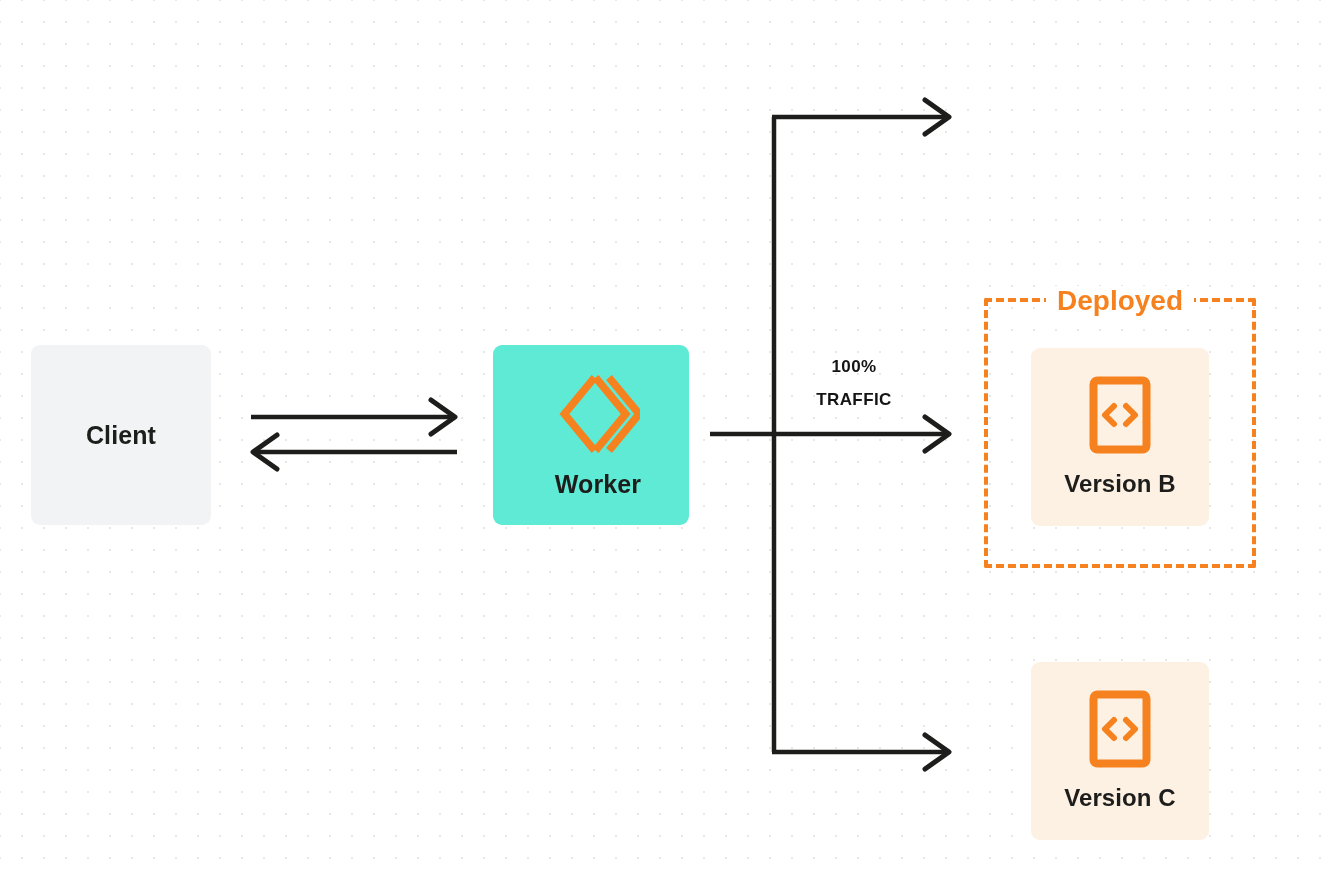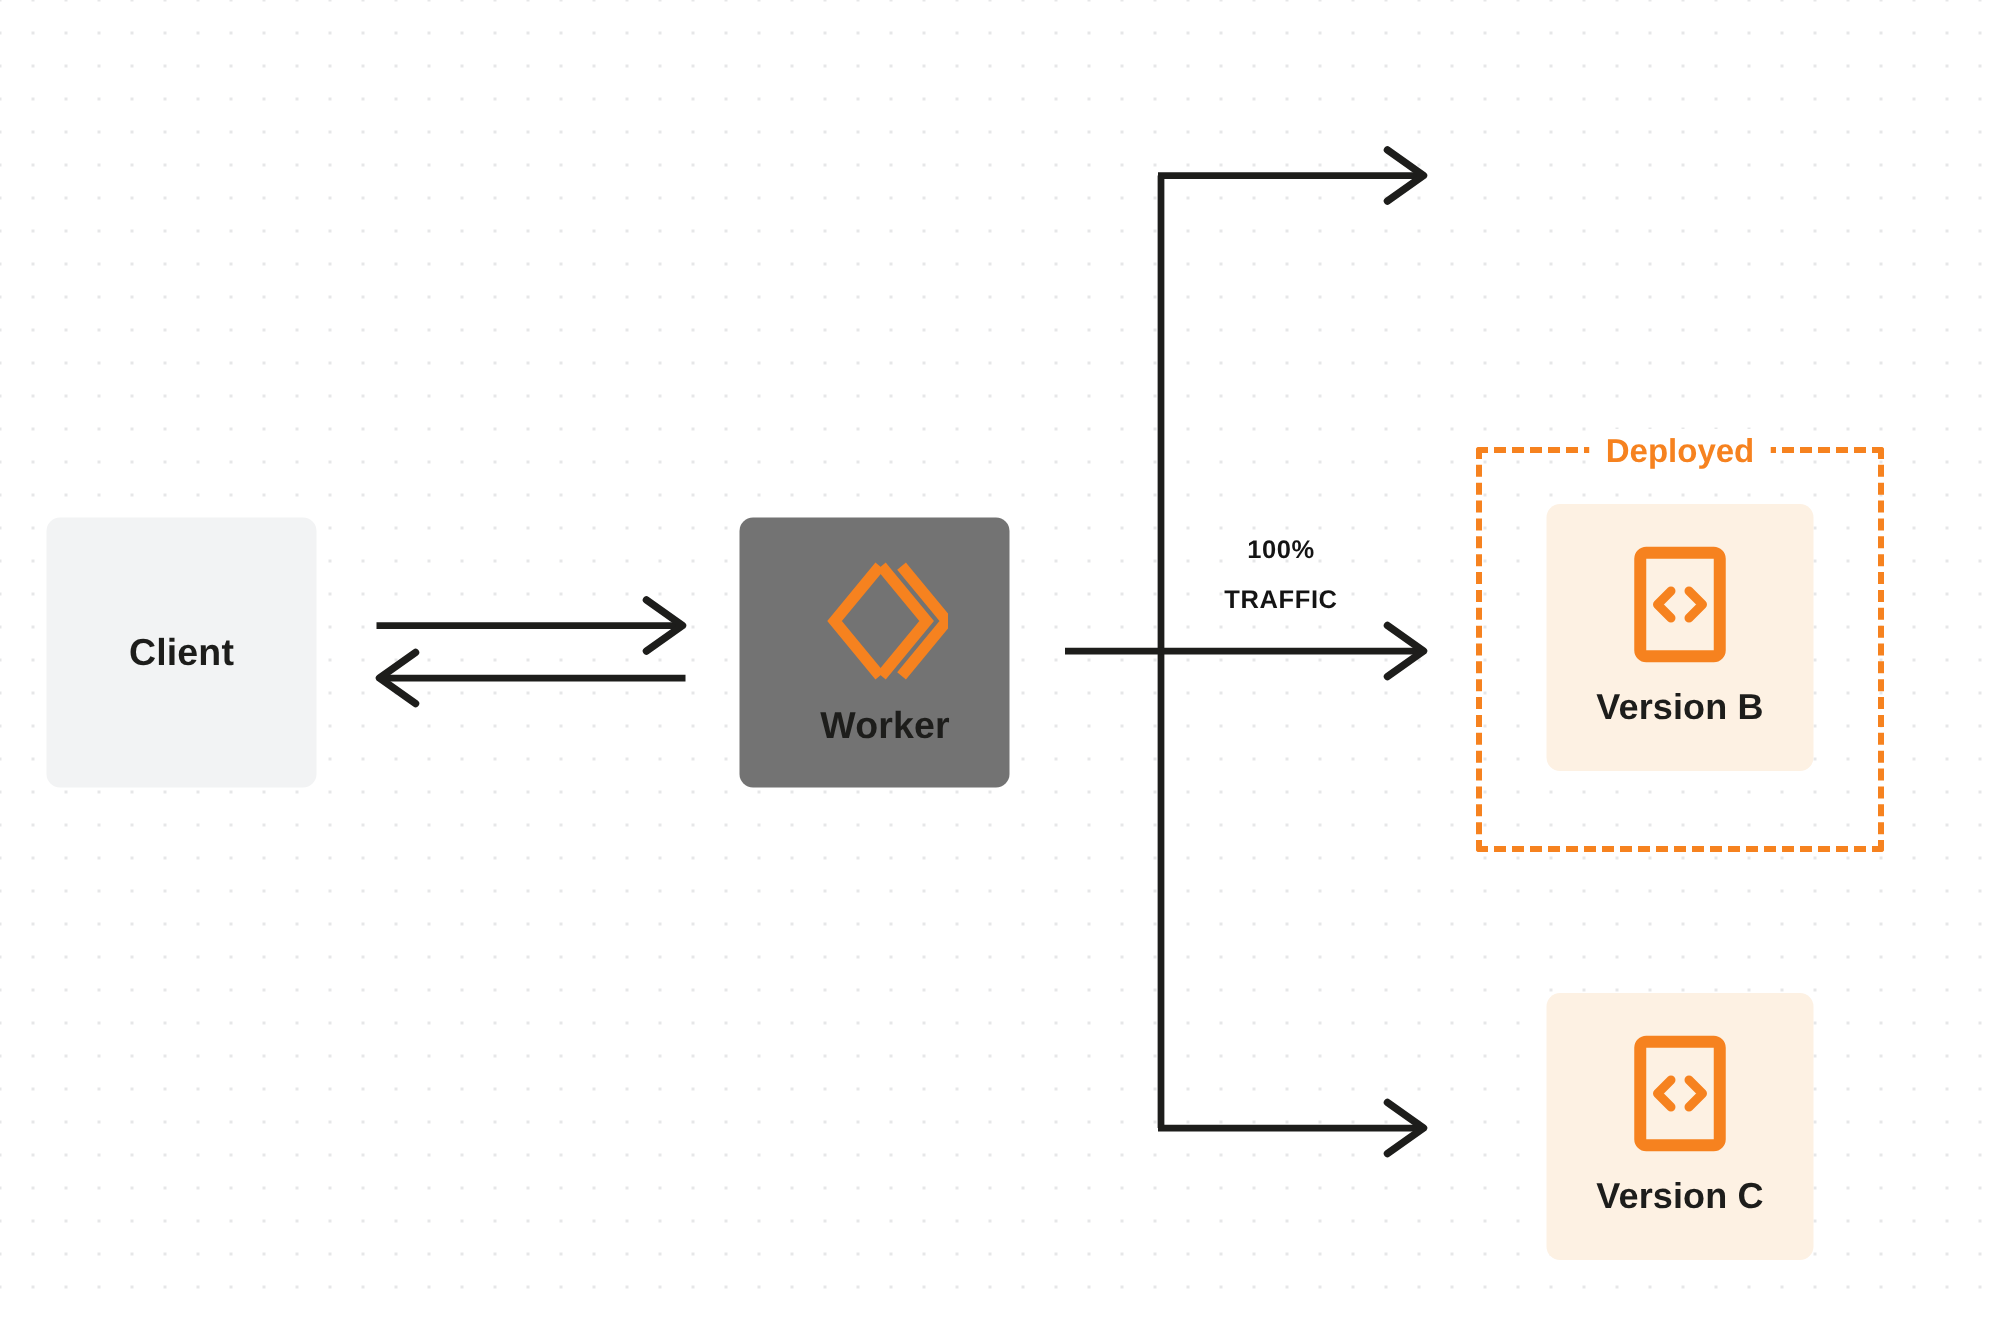--- a/index.html
+++ b/index.html
@@ -51,37 +51,37 @@
     width: 180px;
     height: 180px;
     background: #f2f3f4;
   }
   #client-node .node-label { font-size: 25px; }
 
   
   #worker-node {
     left: 493px;
     top: 345px;
-    width: 180px;
+    width: 196px;
     height: 180px;
-    background: #737373;
+    background: #5eead4;
     padding-left: 14px;
   }
   #worker-node .node-label { font-size: 25px; margin-top: 14px; }
 
   .worker-icon { width: 84px; height: 84px; display: block; }
 
   
   .version-node {
     width: 178px;
     height: 178px;
     background: #fdf1e3;
   }
   #version-a-node { left: 1031px; top: 28px; }
-  #version-b-node { left: 1031px; top: 336px; }
+  #version-b-node { left: 1031px; top: 348px; }
   #version-c-node { left: 1031px; top: 662px; }
 
   .version-node .node-label { font-size: 24px; margin-top: 16px; }
   .version-icon { width: 62px; height: 78px; display: block; }
 
   
   #deployed-group {
     position: absolute;
     left: 984px;
     top: 298px;
@@ -92,21 +92,21 @@
   }
 
   #deployed-label {
     position: absolute;
     left: 50%;
     top: -16px;
     transform: translateX(-50%);
     background: #ffffff;
     padding: 0 11px;
     color: #f6821f;
-    font-size: 22px;
+    font-size: 28px;
     font-weight: bold;
     line-height: 30px;
     white-space: nowrap;
   }
 
   
   #traffic-label {
     position: absolute;
     left: 784px;
     top: 350px;

